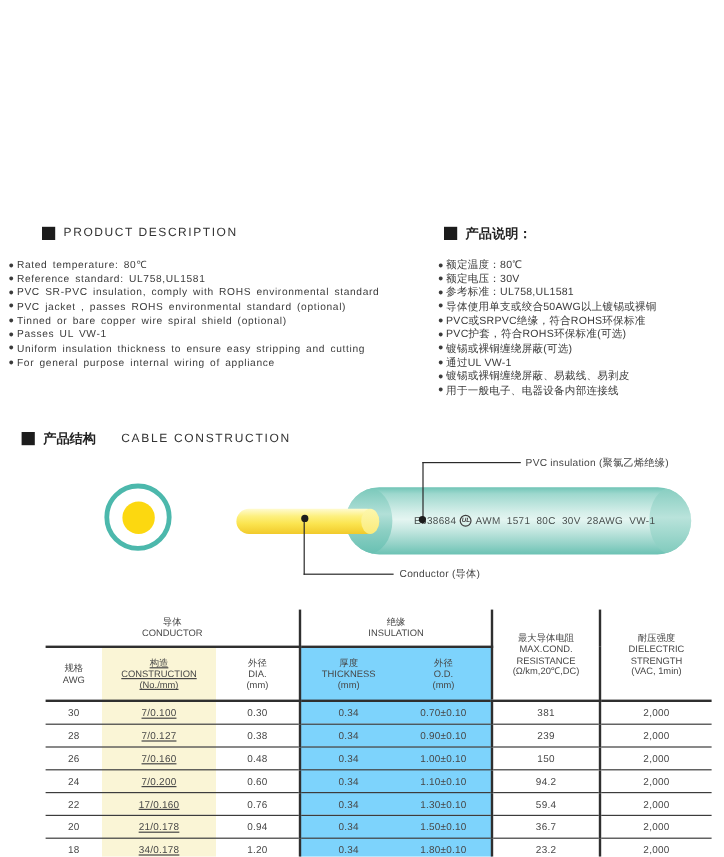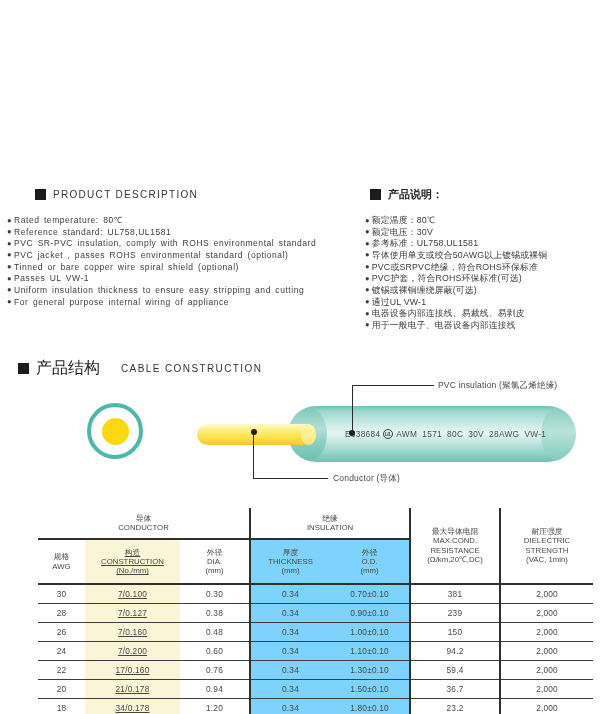--- a/index.html
+++ b/index.html
@@ -4,21 +4,21 @@
 <style>
   html,body{margin:0;padding:0;background:#fff;}
   .page{position:relative;width:603px;height:714px;background:#ffffff;overflow:hidden;
         font-family:"Liberation Sans",sans-serif;color:#3b3b3b;padding-left:34px;}
 
   
   .sec-header{position:absolute;display:flex;align-items:center;gap:7px;}
   .sq{width:11px;height:11px;background:#1c1c1c;flex:0 0 auto;}
   .sec-title-en{font-size:10px;letter-spacing:1.3px;color:#333;white-space:nowrap;}
   .sec-title-zh{font-size:11px;font-weight:bold;color:#222;white-space:nowrap;}
-  .sec-title-zh2{font-size:16px;font-weight:normal;color:#222;white-space:nowrap;}
+  .sec-title-zh2{font-size:11px;font-weight:bold;color:#222;white-space:nowrap;}
   .sec-title-en2{font-size:10px;letter-spacing:1.4px;color:#333;margin-left:14px;white-space:nowrap;}
 
   
   .blist{position:absolute;list-style:none;margin:0;padding:0;}
   .blist li{white-space:nowrap;color:#3b3b3b;}
   .blist li::before{content:"●";font-size:7.5px;margin-right:2px;position:relative;top:-0.5px;}
   .en-list li{font-size:8.5px;line-height:11.65px;letter-spacing:0.55px;word-spacing:1.5px;}
   .zh-list li{font-size:8.8px;line-height:11.65px;letter-spacing:0.2px;}
 
   
@@ -92,21 +92,21 @@
 
   <ul class="blist zh-list" style="left:365px;top:215px;">
     <li>额定温度：80℃</li>
     <li>额定电压：30V</li>
     <li>参考标准：UL758,UL1581</li>
     <li>导体使用单支或绞合50AWG以上镀锡或裸铜</li>
     <li>PVC或SRPVC绝缘，符合ROHS环保标准</li>
     <li>PVC护套，符合ROHS环保标准(可选)</li>
     <li>镀锡或裸铜缠绕屏蔽(可选)</li>
     <li>通过UL VW-1</li>
-    <li>电器设备内部连接线、易裁线、易剥皮</li>
+    <li>镀锡或裸铜缠绕屏蔽、易裁线、易剥皮</li>
     <li>用于一般电子、电器设备内部连接线</li>
   </ul>
 
   <div class="sec-header" style="left:18px;top:358px;">
     <span class="sq"></span>
     <span class="sec-title-zh2">产品结构</span>
     <span class="sec-title-en2">CABLE CONSTRUCTION</span>
   </div>
 
   <div class="xsec">

